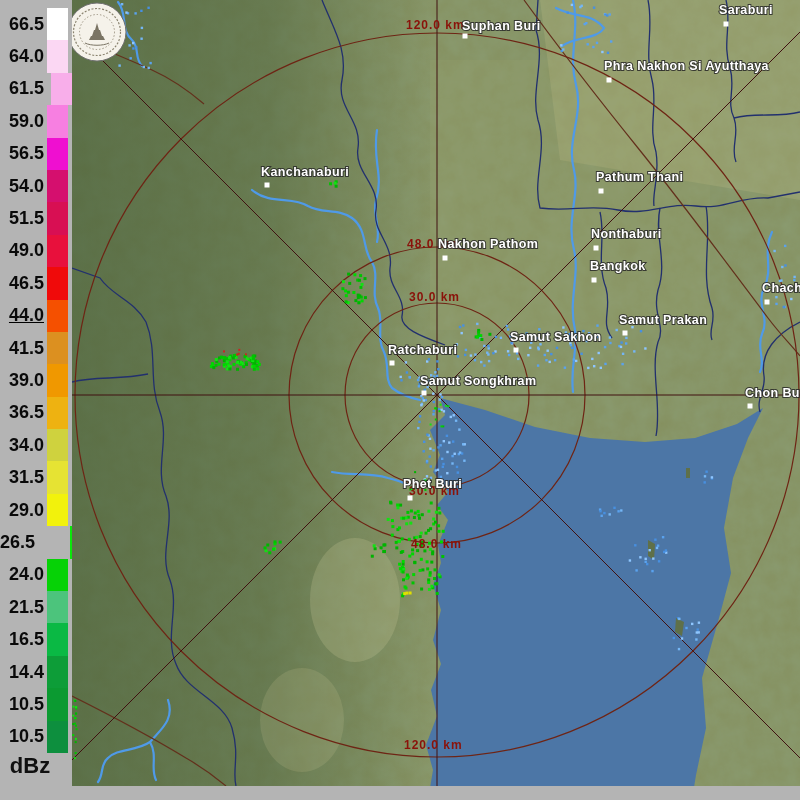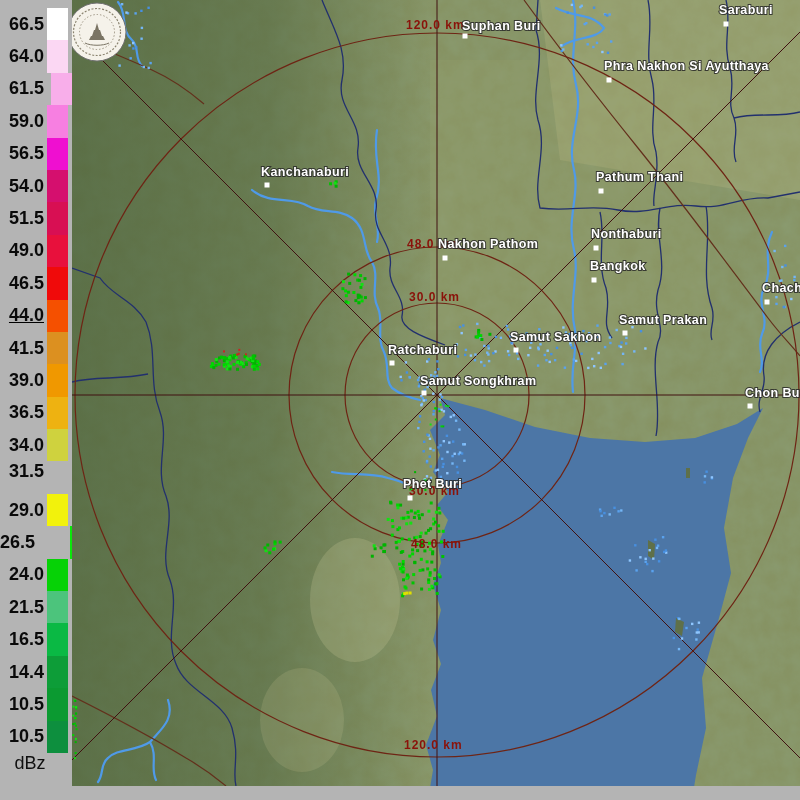--- a/index.html
+++ b/index.html
@@ -5,21 +5,21 @@
   html,body{margin:0;padding:0;}
   .screen{position:relative;width:800px;height:800px;background:#b4b4b4;overflow:hidden;
           font-family:"Liberation Sans",sans-serif;}
   .sidebar{position:absolute;left:0;top:0;width:72px;height:786px;}
   .scale-rows{position:absolute;top:8px;left:0;width:72px;}
   .scale-row{display:flex;align-items:stretch;}
   .scale-label{width:47px;text-align:right;font-weight:bold;font-size:18px;color:#0a0a0a;
                padding-right:3px;box-sizing:border-box;display:flex;align-items:center;justify-content:flex-end;}
   .scale-swatch{width:21px;}
   .scale-unit{position:absolute;top:753px;left:0;width:60px;text-align:center;
-              font-weight:normal;font-size:18px;color:#101010;}
+              font-weight:bold;font-size:22px;color:#101010;}
   #map{position:absolute;left:72px;top:0;display:block;}
   .statusbar{position:absolute;left:0;top:786px;width:800px;height:14px;background:#b9b9b9;
              text-align:center;font-size:12px;color:#1c1c1c;line-height:14px;}
   .statusbar span{white-space:pre;}
 </style>
 </head>
 <body>
 
 <div class="screen">
   <div class="sidebar">
@@ -73,21 +73,21 @@
           <div class="scale-swatch" style="background: rgb(240, 152, 0);"></div>
         </div>
         <div class="scale-row" style="height: 32.3913px;">
           <div class="scale-label">36.5</div>
           <div class="scale-swatch" style="background: rgb(238, 178, 17);"></div>
         </div>
         <div class="scale-row" style="height: 32.3913px;">
           <div class="scale-label">34.0</div>
           <div class="scale-swatch" style="background: rgb(207, 210, 62);"></div>
         </div>
-        <div class="scale-row" style="height: 32.3913px; flex-direction: column;">
+        <div class="scale-row" style="height: 32.3913px;">
           <div class="scale-label">31.5</div>
           <div class="scale-swatch" style="background: rgb(230, 227, 51);"></div>
         </div>
         <div class="scale-row" style="height: 32.3913px;">
           <div class="scale-label">29.0</div>
           <div class="scale-swatch" style="background: rgb(242, 242, 12);"></div>
         </div>
         <div class="scale-row" style="height: 32.3913px; gap: 32px;">
           <div class="scale-label">26.5</div>
           <div class="scale-swatch" style="background: rgb(10, 232, 10);"></div>

